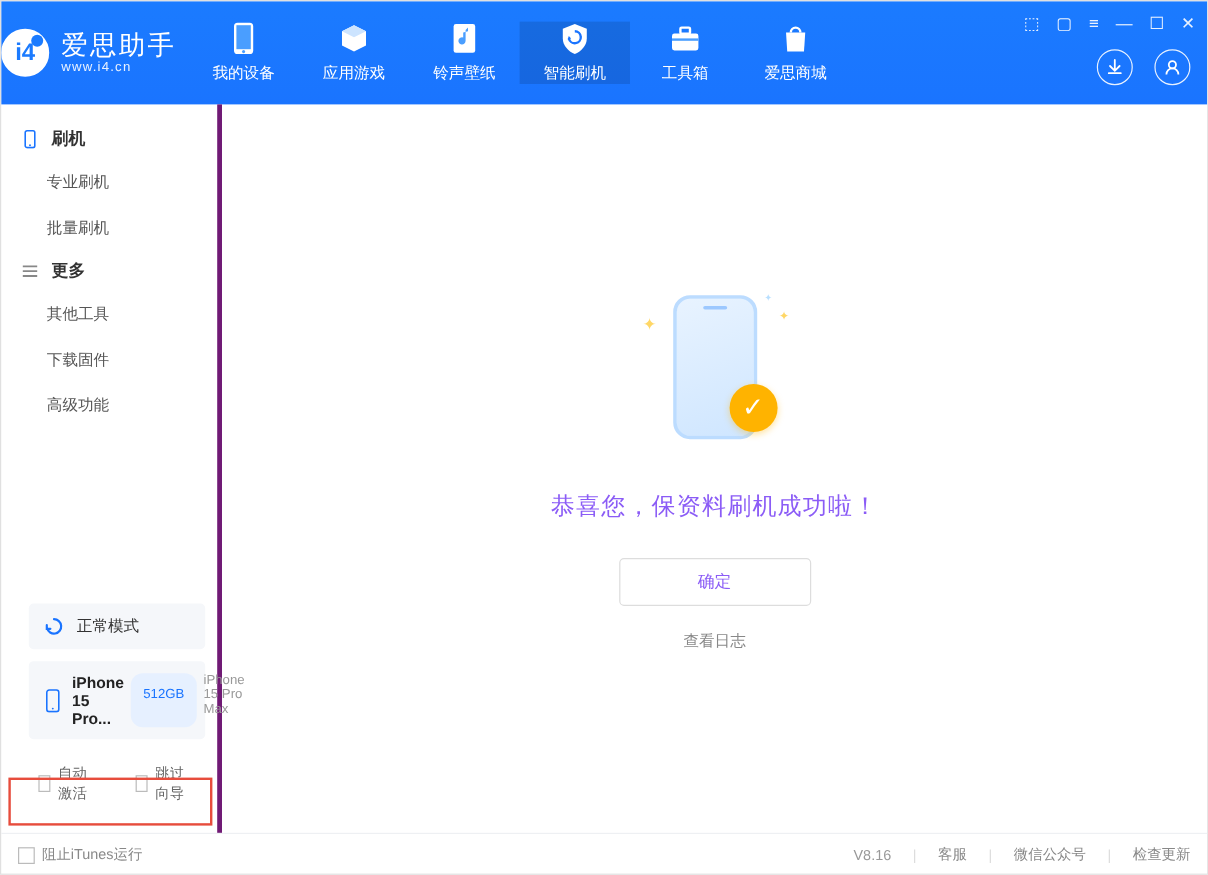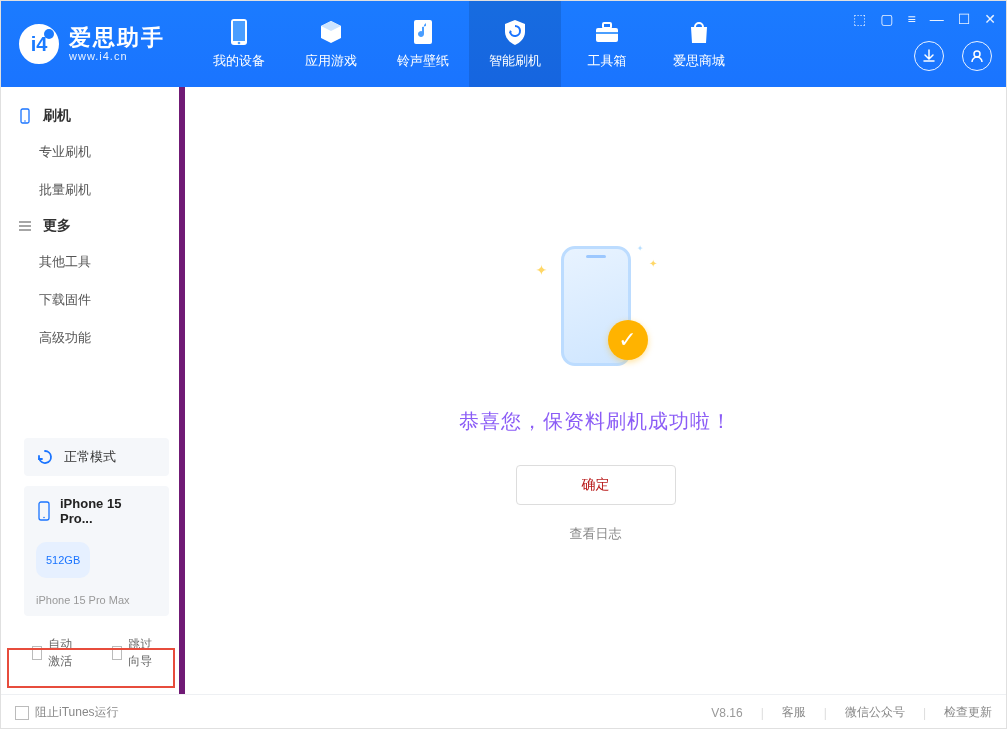--- a/index.html
+++ b/index.html
@@ -1,59 +1,59 @@
 <!DOCTYPE html>
 <html><head>
 <meta charset="utf-8">
 <style>
 * { box-sizing: border-box; margin: 0; padding: 0; font-family: "Microsoft YaHei", "PingFang SC", sans-serif; }
 body { width: 1007px; height: 729px; background: #fff; overflow: hidden; position: relative; border: 1px solid #e0e0e0;}
 .header { height: 86px; background: linear-gradient(to bottom, #1b7bff, #1a74ff); display: flex; align-items: center; color: #fff; position: relative; }
-.logo-area { display: flex; align-items: center; padding: 0 18px; }
+.logo-area { display: flex; align-items: center; padding: 0 0; }
 .logo-icon { width: 40px; height: 40px; border: 2px solid #fff; border-radius: 50%; display: flex; align-items: center; justify-content: center; font-weight: bold; font-size: 20px; color:#1b7bff; background:#fff; margin-right: 10px; position:relative;}
 .logo-icon::after{content:"";position:absolute;right:3px;top:3px;width:10px;height:10px;background:#1b7bff;border-radius:50%;}
-.brand-title { font-size: 22px; font-weight: 700; letter-spacing: 2px; line-height:1.1;}
+.brand-title { font-size: 22px; font-weight: 400; letter-spacing: 2px; line-height:1.1;}
 .brand-sub { font-size: 11px; opacity: 0.9; letter-spacing:1px;}
-.nav { display: flex; height: 100%; margin-left: 10px; }
+.nav { display: flex; height: 100%; margin-left: 10px; align-items: center; }
 .nav-item { width: 92px; display: flex; flex-direction: column; align-items: center; justify-content: center; cursor: pointer; gap:6px; }
 .nav-item.active { background: rgba(0,0,0,0.12); }
 .nav-icon { width: 28px; height: 28px; display:flex; align-items:center; justify-content:center; }
 .nav-label { font-size: 13px; }
 .window-controls { position: absolute; right: 10px; top: 10px; display: flex; gap: 14px; font-size: 14px; }
 .wc-item { cursor: pointer; opacity: 0.9; }
 .header-right-icons { position: absolute; right: 14px; bottom: 16px; display: flex; gap: 18px; }
 .circle-icon { width: 30px; height: 30px; border: 1.5px solid rgba(255,255,255,0.9); border-radius: 50%; display:flex; align-items:center; justify-content:center; cursor:pointer; }
 .body { display: flex; height: calc(729px - 86px - 36px); }
-.sidebar { width: 184px; border-right: 6px solid #701a75; display: flex; flex-direction: column; padding-top: 12px; position: relative;}
+.sidebar { width: 184px; border-right: 4px solid #701a75; display: flex; flex-direction: column; padding-top: 12px; position: relative;}
 .side-group-header { display: flex; align-items: center; gap: 10px; padding: 8px 16px; color: #333; font-size: 14px; font-weight:600; cursor:pointer;}
 .side-list { padding-left: 38px; }
 .side-item { padding: 10px 0; font-size: 13px; color: #555; cursor: pointer; }
 .side-item.active { color: #1a74ff; }
 .sidebar-bottom { margin-top:auto; padding:0 10px 12px 10px;margin-left:13px; }
 .device-status { background:#f5f7fa; border-radius:4px; padding:10px 12px; display:flex; align-items:center; gap:10px; margin-bottom:10px; color:#333; font-size:13px;}
-.device-card { background:#f5f7fa; border-radius:4px; padding:10px 12px; display:flex; flex-direction:column; gap:16px;}
+.device-card { background:#f5f7fa; border-radius:4px; padding:10px 12px; display:flex; gap:6px;}
 .device-card .dev-row { display:flex; align-items:center; gap:8px;}
 .dev-name { font-weight:600; font-size:13px; color:#222;}
 .storage-badge { background:#e6f0ff; color:#1a74ff; border-radius:10px; font-size:11px; padding:12px 10px; width:fit-content;}
 .dev-model { font-size:11px; color:#999;}
 .checkbox-row { display:flex; gap:31px; padding:12px 8px; margin-top:8px;}
 .highlight-box { position:absolute; left:6px; right:4px; bottom:6px; height:40px; border:2px solid #e74c3c; pointer-events:none;}
 .cb { display:flex; align-items:center; gap:6px; font-size:12px; color:#666; cursor:pointer;}
 .cb-box { width:14px; height:14px; border:1px solid #bbb; background:#fff;}
 .main { flex:1; display:flex; flex-direction:column; align-items:center; justify-content:center; position:relative;}
 .success-illust { width:140px; height:140px; position:relative; margin-bottom:30px;}
 .phone { position:absolute; left:35px; top:8px; width:70px; height:120px; background:linear-gradient(160deg,#e8f3ff,#cfe6ff); border:3px solid #bcdcff; border-radius:14px;}
 .phone::before{content:"";position:absolute;top:6px;left:50%;transform:translateX(-50%);width:20px;height:3px;background:#9cc8ff;border-radius:2px;}
 .check-badge { position:absolute; right:18px; bottom:18px; width:40px; height:40px; background:#ffb300; border-radius:50%; display:flex; align-items:center; justify-content:center; color:#fff; font-size:22px; box-shadow:0 2px 6px rgba(255,179,0,0.4);}
 .spark{position:absolute;color:#ffd766;font-size:14px;}
 .spark.s1{left:10px;top:24px;}
 .spark.s2{right:8px;top:20px;font-size:10px;}
 .spark.s3{right:22px;top:6px;font-size:8px;color:#b8dfff;}
 .success-text { font-size:20px; color:#8b5cf6; letter-spacing:1px; margin-bottom:30px;}
-.ok-btn { width:160px; height:40px; border:1px solid #ddd; background:#fff; border-radius:4px; font-size:14px; color:#b91c1c; cursor:pointer; margin-bottom:20px;}
+.ok-btn { width:160px; height:40px; border:1px solid #ddd; background:#fff; border-radius:4px; font-size:14px; color:#8b5cf6; cursor:pointer; margin-bottom:20px;}
 .view-log { font-size:13px; color:#888; cursor:pointer;}
 .footer { height:36px; border-top:1px solid #eef0f3; display:flex; align-items:center; padding:0 14px; font-size:12px; color:#888;}
 .footer .cb { color:#888;}
 .footer-right{margin-left:auto; display:flex; align-items:center; gap:18px;}
 .footer-right .sep{color:#ddd;}
 .ver{color:#999;}
 svg{display:block;}
 </style>
 </head>
 <body>

